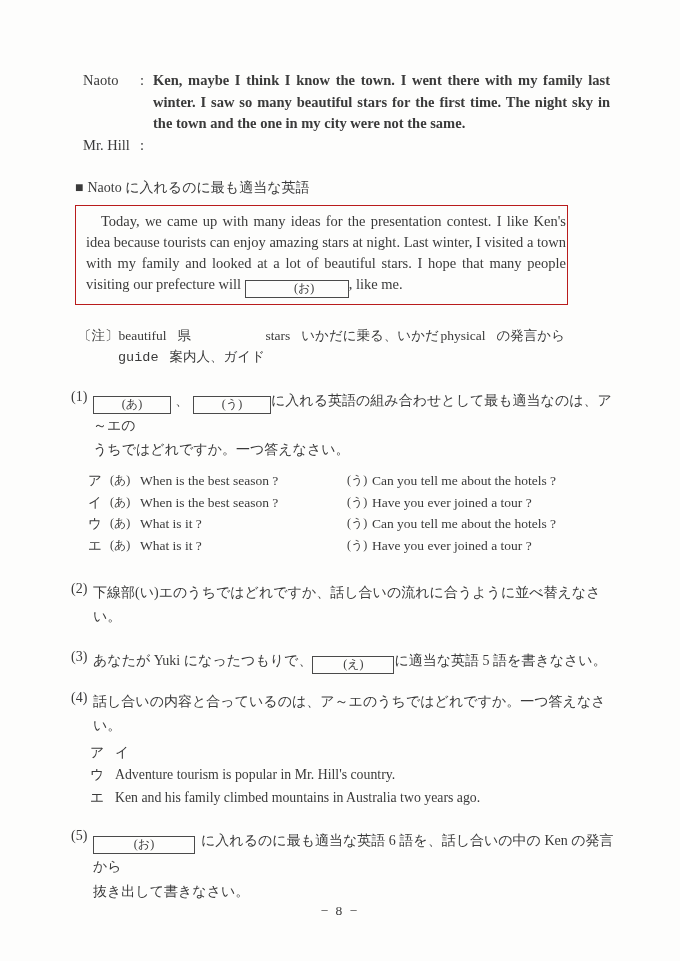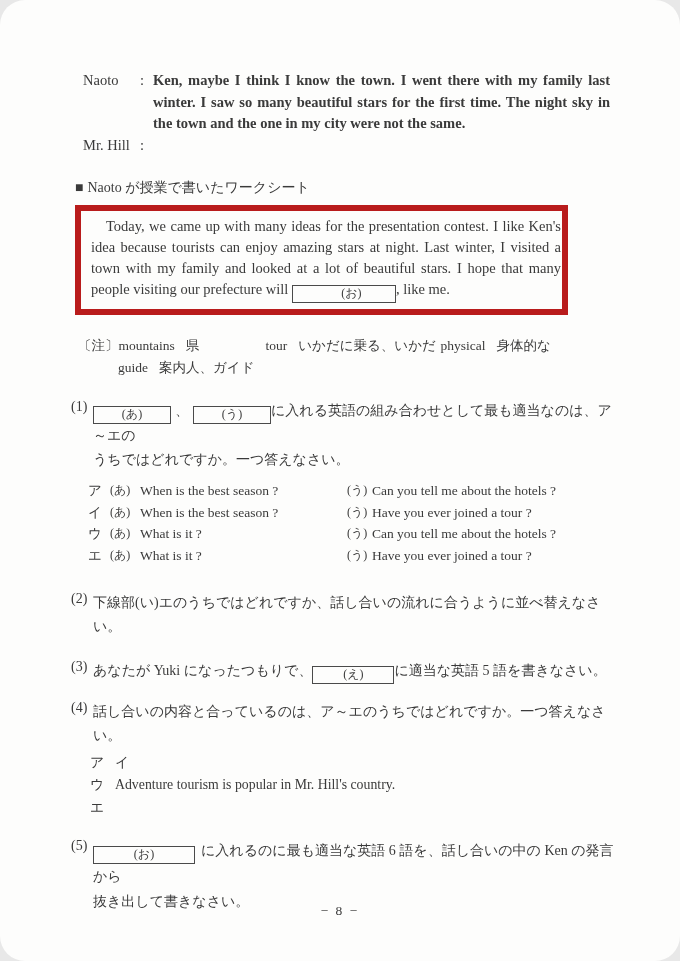--- a/index.html
+++ b/index.html
@@ -5,34 +5,33 @@
   html,body{margin:0;padding:0;background:#e8e8e8;}
   .page{
     position:relative;
     width:680px;height:961px;
     margin:0 auto;
     background:#fdfdfc;
     color:#3a3a3a;
     font-family:"Liberation Serif","DejaVu Serif",serif;
     font-size:14.5px;
     overflow:hidden;
-    border-radius:25px;
   }
   
   .dialogue{margin:70px 70px 0 83px;}
   .d-row{display:flex;line-height:21.5px;}
   .d-speaker{width:57px;flex:0 0 57px;}
   .d-colon{width:13px;flex:0 0 13px;}
   .d-text{flex:1;text-align:justify;font-weight:bold;}
   
   .ws-heading{margin:22px 70px 0 75px;font-size:14px;line-height:20px;}
   .ws-bullet{margin-right:4px;}
   .ws-box{
     margin:7px 112px 0 75px;
-    border:6px solid #b91c1c;
+    border:1px solid #b91c1c;
     padding:5px 1px 6px 10px;
   }
   .ws-box p{
     margin:0;text-align:justify;line-height:21px;text-indent:15px;
   }
   
   .blank{
     display:inline-block;
     border:1px solid #4a4a4a;
     height:16px;line-height:15px;
@@ -45,21 +44,21 @@
   .blank-a,.blank-u{width:76px;}
   .blank-e{width:80px;}
   .blank-o{width:100px;}
   
   .notes{margin:20px 70px 0 78px;font-size:13.5px;}
   .notes-row{display:flex;line-height:22px;}
   .notes-label{flex:0 0 40px;}
   .note-e1{flex:0 0 147px;}
   .note-e2{flex:0 0 175px;}
   .note-term{margin-right:11px;}
-  .notes-row2{padding-left:40px;}
+  .notes-row2{padding-left:40px;font-family:Liberation Mono, monospace;}
   
   .q{display:flex;margin:0 60px 0 71px;}
   .q-num{flex:0 0 22px;font-size:14px;}
   .q-body{flex:1;line-height:24px;font-size:14px;}
   .q1{margin-top:20px;}
   .q1 .comma{margin:0 4px;}
   .q1-options{
     margin:8px 0 0 -5px;
     display:grid;
     grid-template-columns:22px 30px 207px 25px auto;
@@ -98,33 +97,33 @@
       <span class="d-colon">:</span>
       <span class="d-text">Ken, maybe I think I know the town.  I went there with my family last winter.  I saw so many beautiful stars for the first time.  The night sky in the town and the one in my city were not the same.</span>
     </div>
     <div class="d-row">
       <span class="d-speaker">Mr. Hill</span>
       <span class="d-colon">:</span>
     </div>
   </section>
 
   <div class="ws-heading">
-    <span class="ws-bullet">■</span><span>Naoto が授業で書いたワークシート</span>
+    <span class="ws-bullet">■</span><span>Naoto に入れるのに最も適当な英語</span>
   </div>
   <div class="ws-box">
     <p><span>Today, we came up with many ideas for the presentation contest.  I like Ken's idea because tourists can enjoy amazing stars at night.  Last winter, I visited a town with my family and looked at a lot of beautiful stars.  I hope that many people visiting our prefecture will</span>
       <span class="blank blank-ws"><span>(お)</span></span><span>, like me.</span></p>
   </div>
 
   <section class="notes">
     <div class="notes-row">
       <span class="notes-label">〔注〕</span>
-      <span class="note-e1"><span class="note-term">mountains</span><span>県</span></span>
-      <span class="note-e2"><span class="note-term">tour</span><span>いかだに乗る、いかだ</span></span>
-      <span><span class="note-term">physical</span><span>身体的な</span></span>
+      <span class="note-e1"><span class="note-term">beautiful</span><span>県</span></span>
+      <span class="note-e2"><span class="note-term">stars</span><span>いかだに乗る、いかだ</span></span>
+      <span><span class="note-term">physical</span><span>の発言から</span></span>
     </div>
     <div class="notes-row notes-row2">
       <span><span class="note-term">guide</span><span>案内人、ガイド</span></span>
     </div>
   </section>
 
   <div class="q q1">
     <span class="q-num">(1)</span>
     <div class="q-body">
       <span class="blank blank-a"><span>(あ)</span></span><span class="comma">、</span><span class="blank blank-u"><span>(う)</span></span><span>に入れる英語の組み合わせとして最も適当なのは、ア～エの</span><br>
@@ -171,20 +170,21 @@
   <div class="q q4">
     <span class="q-num">(4)</span>
     <div class="q-body">
       <span>話し合いの内容と合っているのは、ア～エのうちではどれですか。一つ答えなさい。</span>
       <div class="q4-options">
         <span>ア</span>
         <span>イ</span>
         <span>ウ</span>
           <span>Adventure tourism is popular in Mr. Hill's country.</span>
         <span>エ</span>
+          <span>Ken and his family climbed mountains in Australia two years ago.</span>
       </div>
     </div>
   </div>
 
   <div class="q q5">
     <span class="q-num">(5)</span>
     <div class="q-body">
       <span class="blank blank-o"><span>(お)</span></span><span>に入れるのに最も適当な英語 6 語を、話し合いの中の Ken の発言から</span><br>
       <span>抜き出して書きなさい。</span>
     </div>

